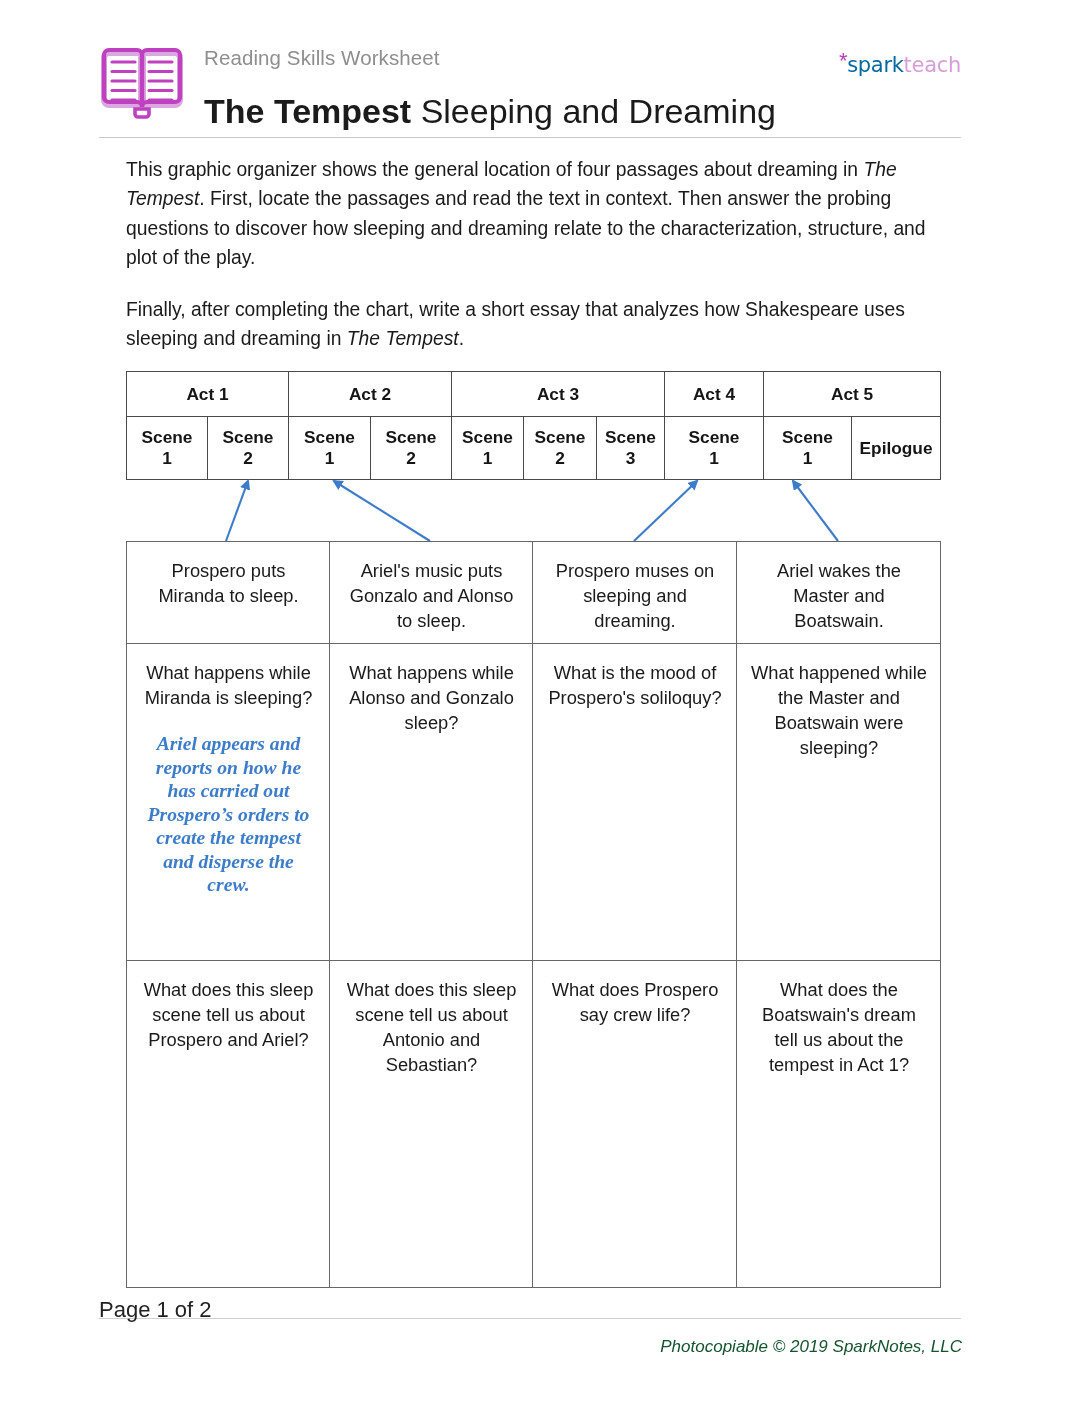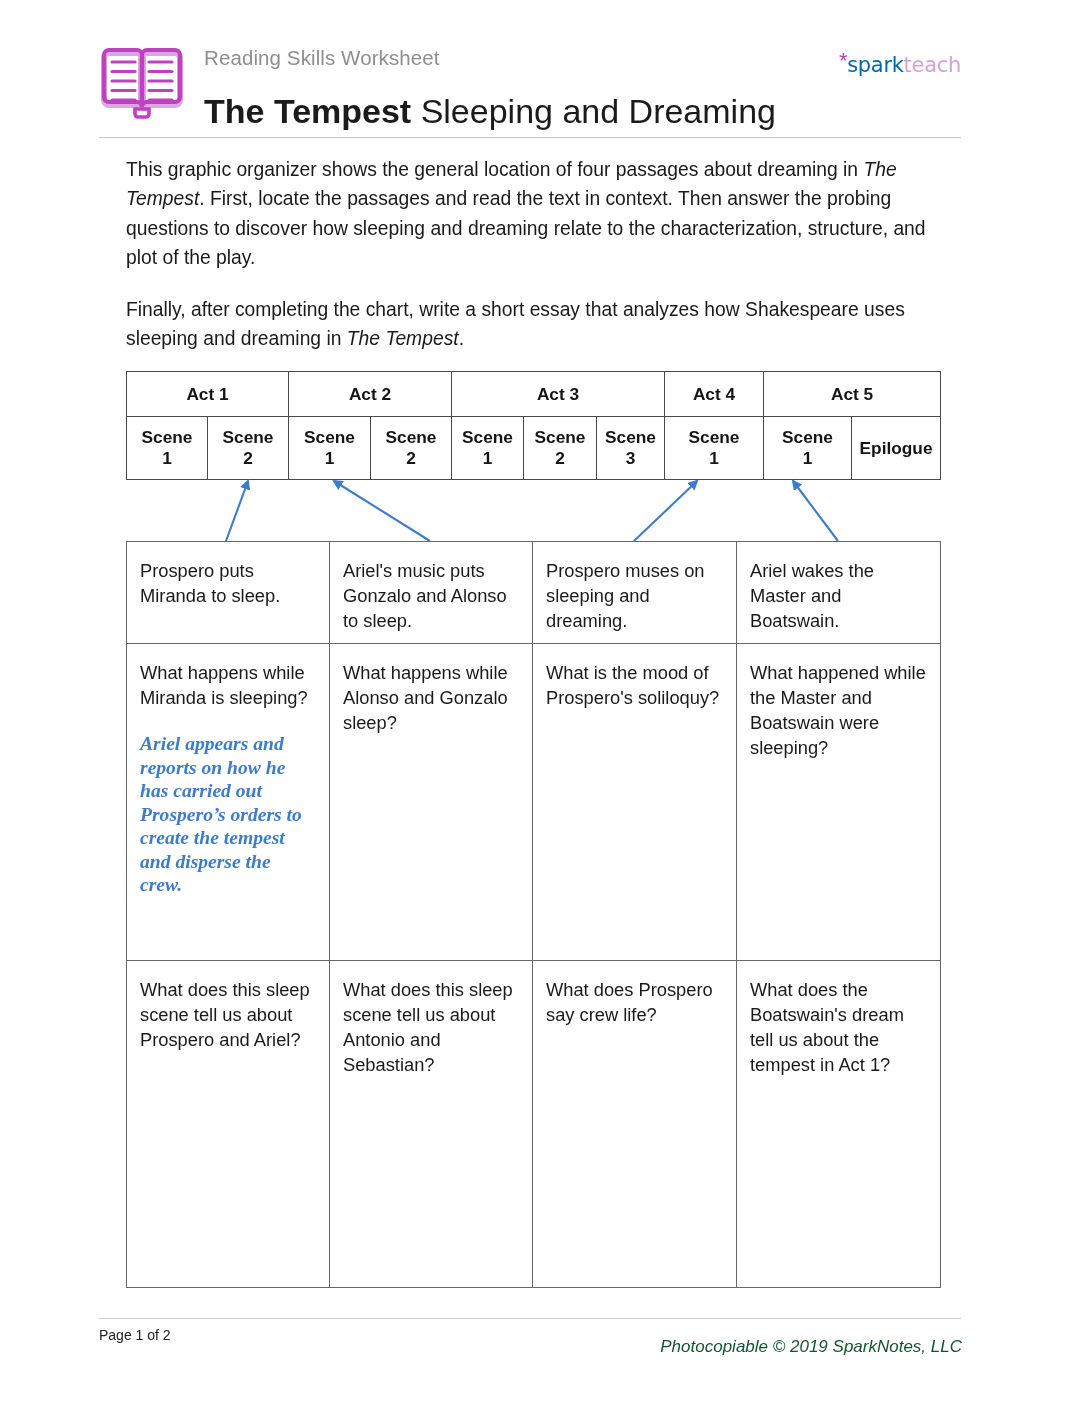--- a/index.html
+++ b/index.html
@@ -137,20 +137,21 @@
     pointer-events: none;
   }
   
   .organizer {
     position: absolute;
     left: 126px;
     top: 541px;
     width: 814px;
     border-collapse: collapse;
     table-layout: fixed;
+    text-align: center;
   }
   .organizer td {
     border: 1px solid #676767;
     vertical-align: top;
     padding: 16px 12px 10px 13px;
     font-size: 18.3px;
     line-height: 25px;
     color: #1a1a1a;
   }
   .organizer .r-passage td { height: 70px; }
@@ -170,22 +171,22 @@
     position: absolute;
     left: 99px;
     top: 1318px;
     width: 862px;
     height: 1px;
     background: #d0d0d0;
   }
   .page-num {
     position: absolute;
     left: 99px;
-    top: 1327px;
-    font-size: 14px;
+    top: 1297px;
+    font-size: 22px;
     color: #222;
   }
   .copyright {
     position: absolute;
     right: 118px;
     top: 1337px;
     font-size: 17px;
     font-style: italic;
     color: #14532d;
   }

